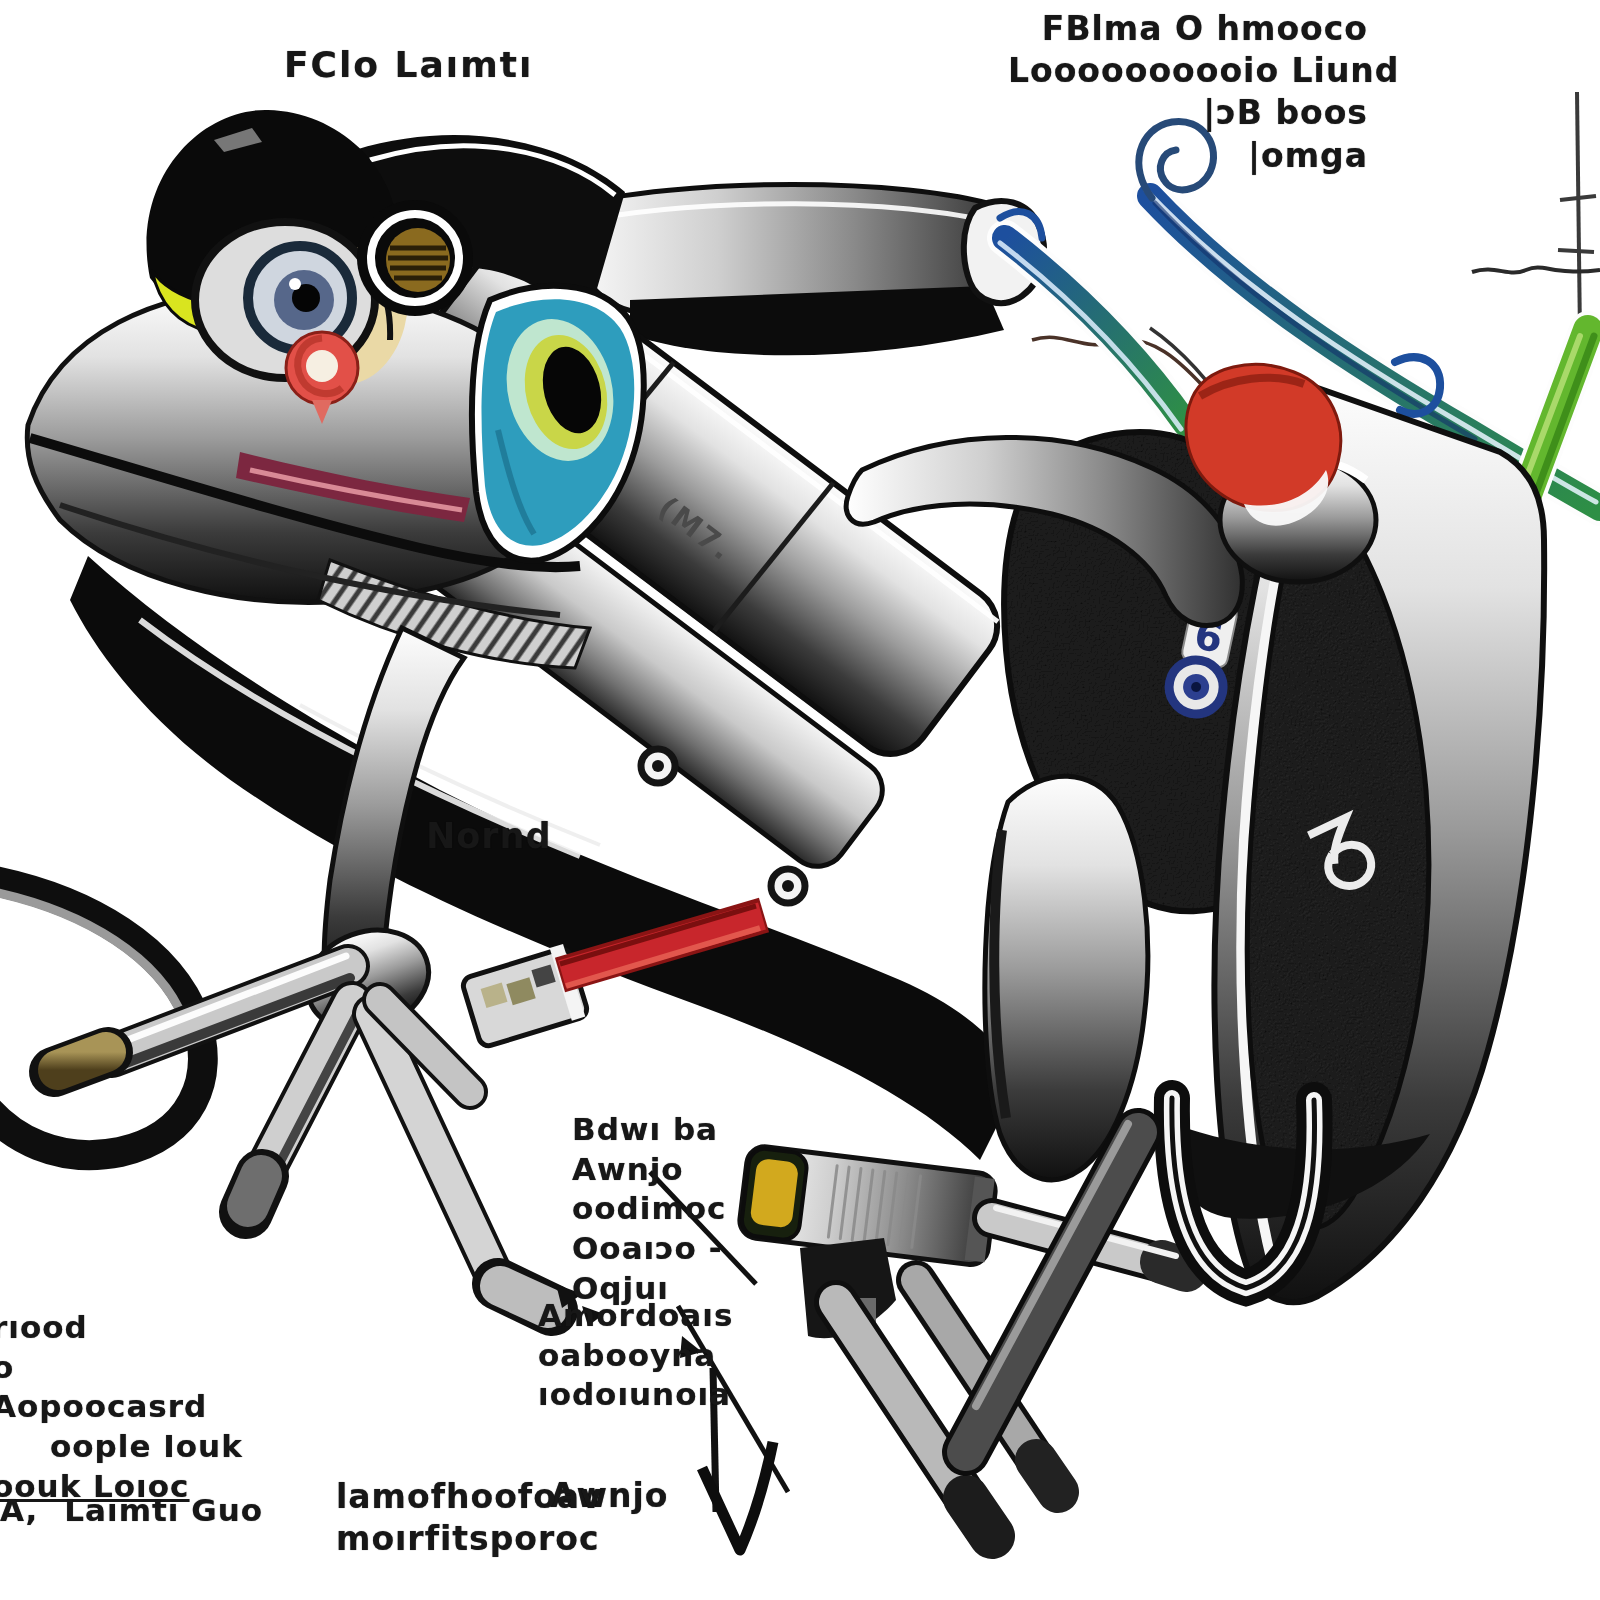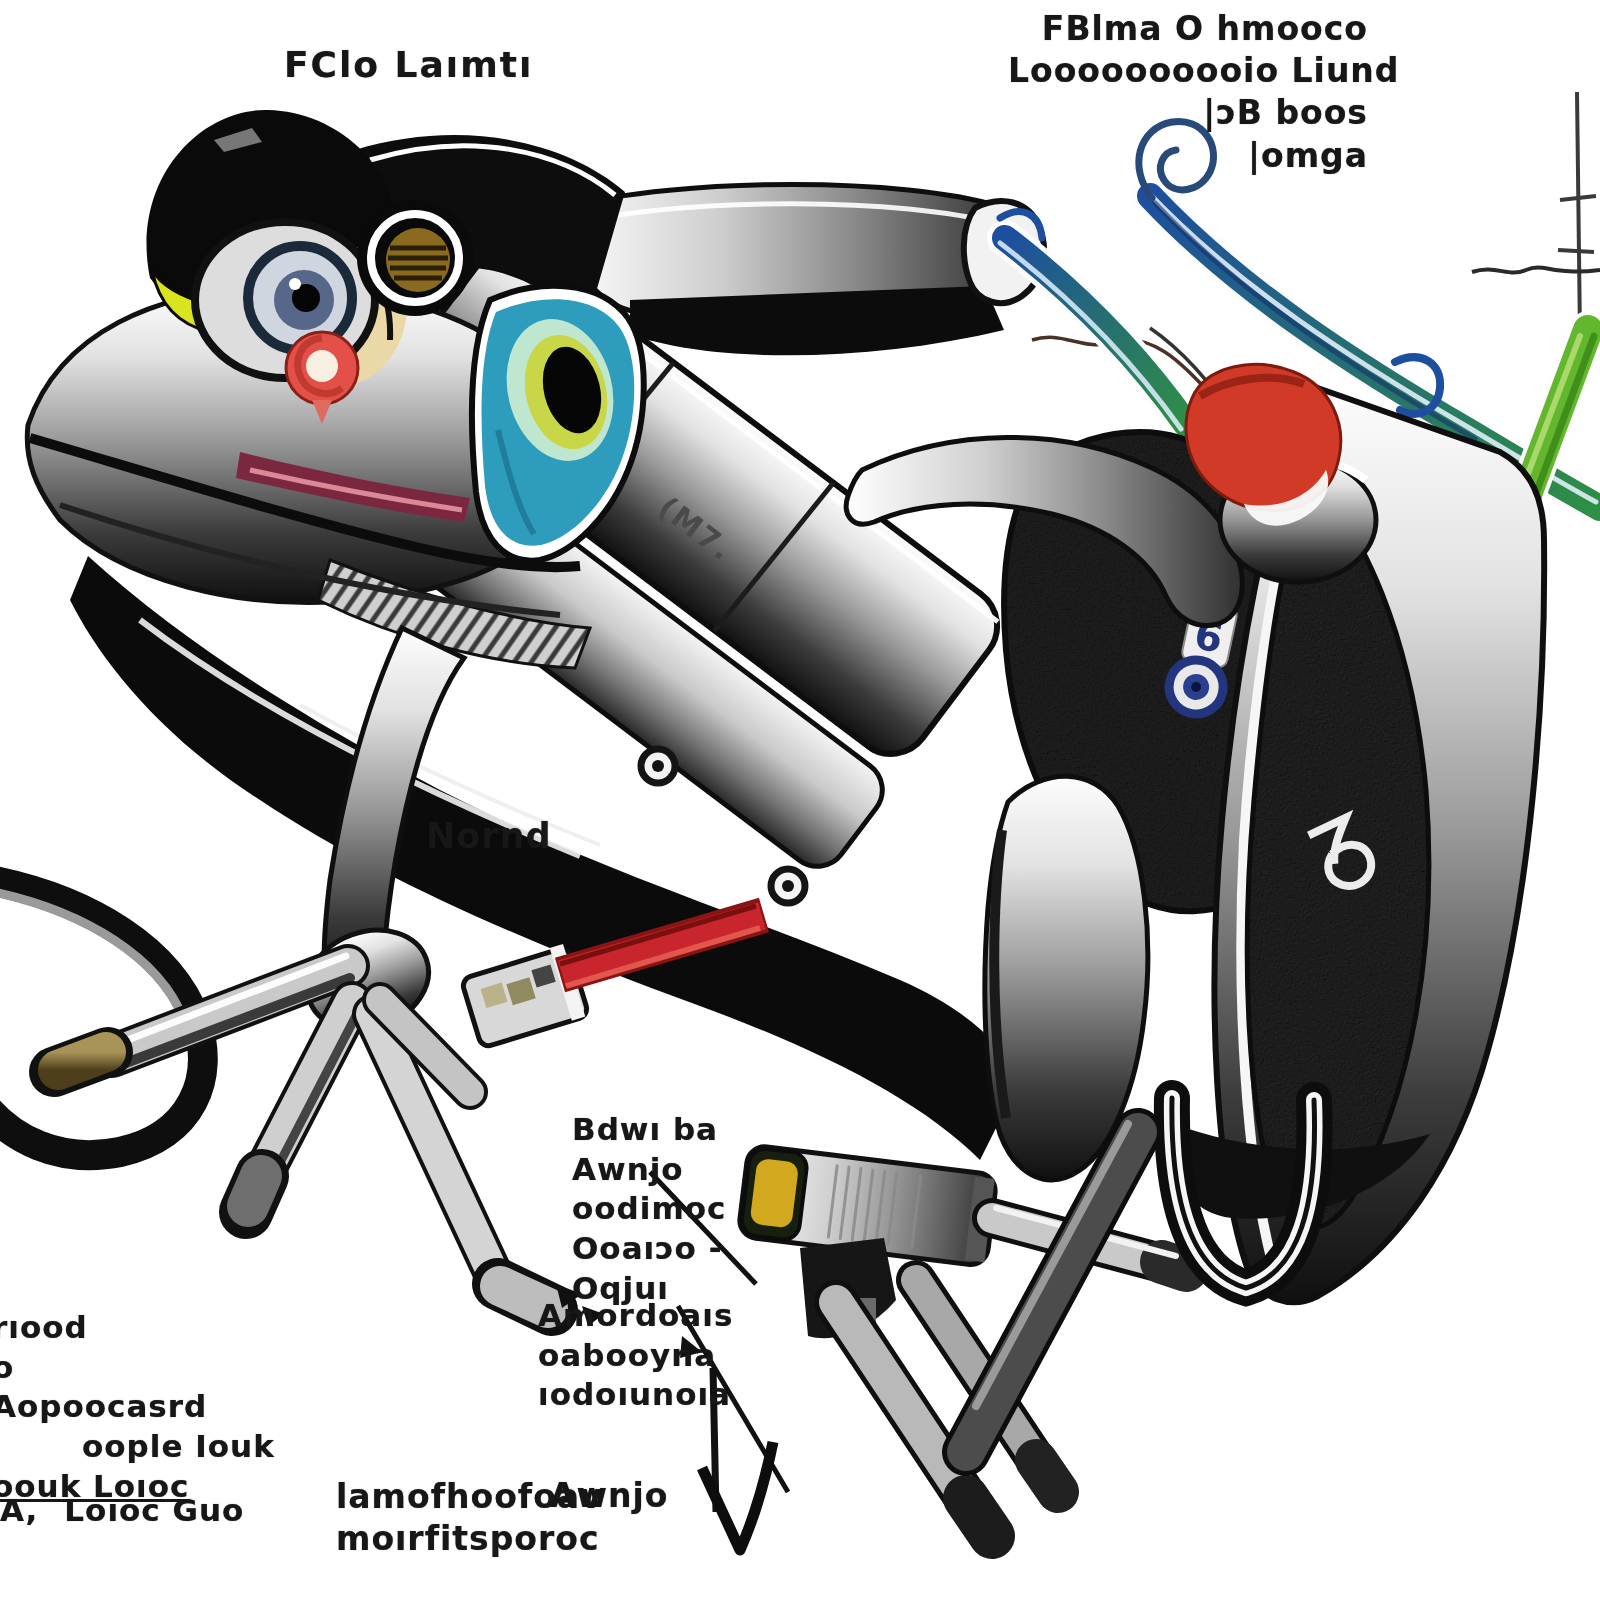--- a/index.html
+++ b/index.html
@@ -325,21 +325,21 @@
 
 <div class="lbl bc-block">
   <div>lamofhoofoav</div>
   <div>moırfitsporoc</div>
 </div>
 
 <div class="lbl bl-block">
   <div>rıood</div>
   <div>o</div>
   <div style="">Aopoocasrd</div>
-  <div style="margin-left:90px;">oople Iouk</div>
+  <div style="margin-left:58px;">oople Iouk</div>
   <div style="text-decoration:underline;">oouk Loıoc</div>
 </div>
 
 <div class="lbl bl-last">
-  <span class="pre">A,</span><span>Loıoc Guo</span>
+  <span class="pre">A,</span><span>Laımtı Guo</span>
 </div>
 
 </div>
 
 </body></html>

